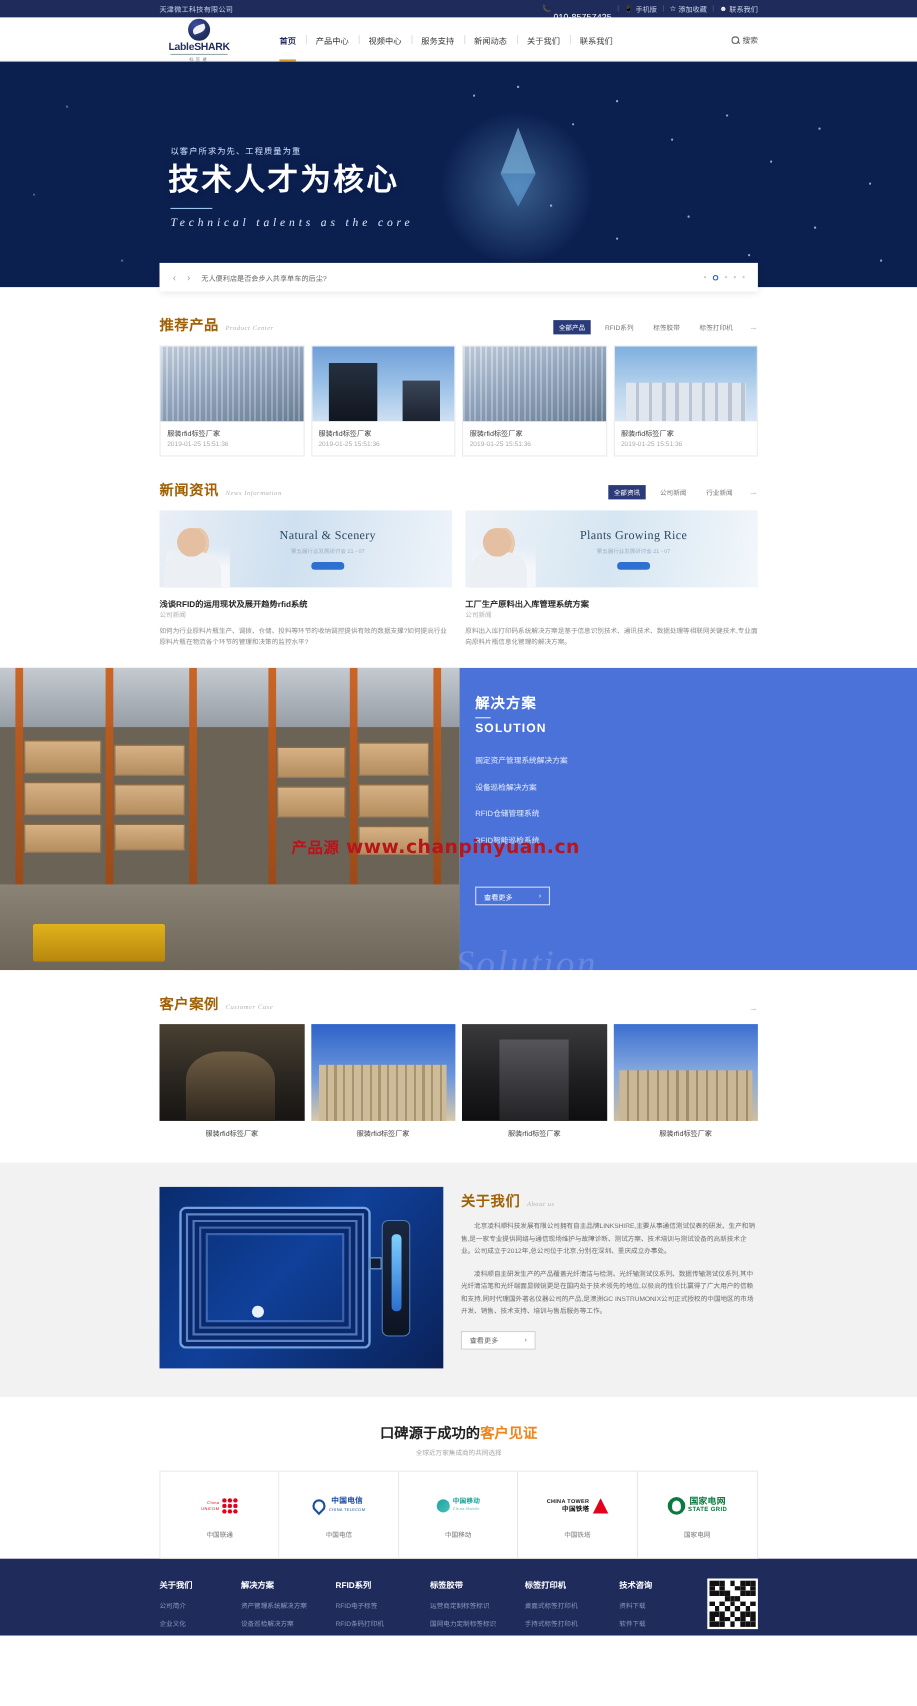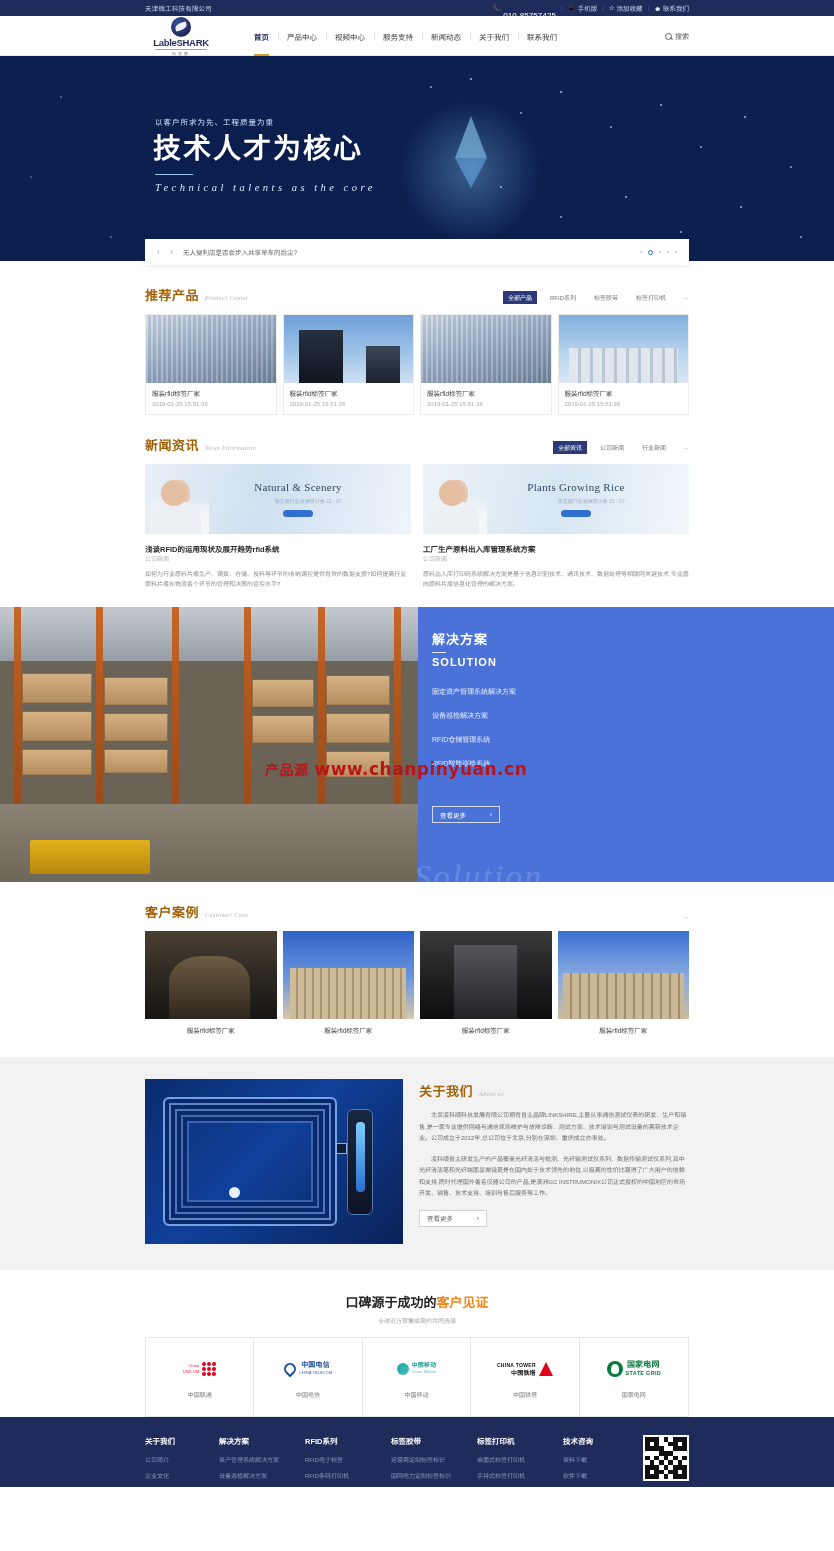--- a/index.html
+++ b/index.html
@@ -81,21 +81,21 @@
   }
   .hero-diamond:after{
     content:""; position:absolute; left:-16px; top:42px;
     border-left:16px solid transparent; border-right:16px solid transparent;
     border-top:30px solid rgba(120,195,255,.45);
   }
   .hero-glow{
     position:absolute; left:400px; top:40px; width:140px; height:150px;
     background:radial-gradient(circle, rgba(140,210,255,.35) 0%, rgba(20,60,140,0) 68%);
   }
-  .hero .container { padding-top:60px; position:relative; z-index:3; }
+  .hero .container { padding-top:75px; position:relative; z-index:3; }
   .hero-pre { color:#cfe0ff; font-size:7.5px; letter-spacing:1px; margin-left:10px; }
   .hero-title {
     color:#fff; font-size:28px; font-weight:bold; letter-spacing:2px;
     margin:6px 0 0 8px; line-height:32px;
     text-shadow:0 1px 6px rgba(0,20,70,.6);
   }
   .hero-rule { width:38px; height:1px; background:#9fc2ee; margin:9px 0 7px 10px; }
   .hero-en {
     color:#dbe7fb; font-size:10.5px; letter-spacing:3.5px; margin-left:10px;
     font-family:"Liberation Serif","DejaVu Serif",serif; font-style:italic;
@@ -162,21 +162,21 @@
                linear-gradient(180deg,rgba(255,255,255,.0) 40%, #f5f7fa 70%);
   }
   .news-img .ni-person:after{
     content:""; position:absolute; left:10px; top:8px; width:26px; height:26px;
     border-radius:50%; background:#e4bfa2;
   }
   .news-img .ni-person:before{
     content:""; position:absolute; left:-2px; top:30px; width:52px; height:34px;
     border-radius:18px 18px 0 0; background:#eceff3;
   }
-  .ni-txt { position:relative; z-index:3; text-align:right; margin-left:40px; }
+  .ni-txt { position:relative; z-index:3; text-align:center; margin-left:40px; }
   .ni-title { font-family:"Liberation Serif","DejaVu Serif",serif; font-size:11px; color:#2f4a66; letter-spacing:.3px;}
   .ni-meta { font-size:5px; color:#9fb0c2; margin-top:4px; }
   .ni-btn { margin:6px auto 0; width:30px; height:7px; border-radius:4px; background:#2f6fd0; }
   .news-head { font-size:7.5px; color:#2b2b2b; font-weight:bold; margin:9px 0 0; }
   .news-tag { font-size:6px; color:#b0b0b0; margin-bottom:6px; }
   .news-desc { font-size:6px; color:#8d8d8d; line-height:10px; }
 
   
   .solution { display:flex; margin-top:18px; height:275px; position:relative; overflow:hidden;}
   .sol-photo {

